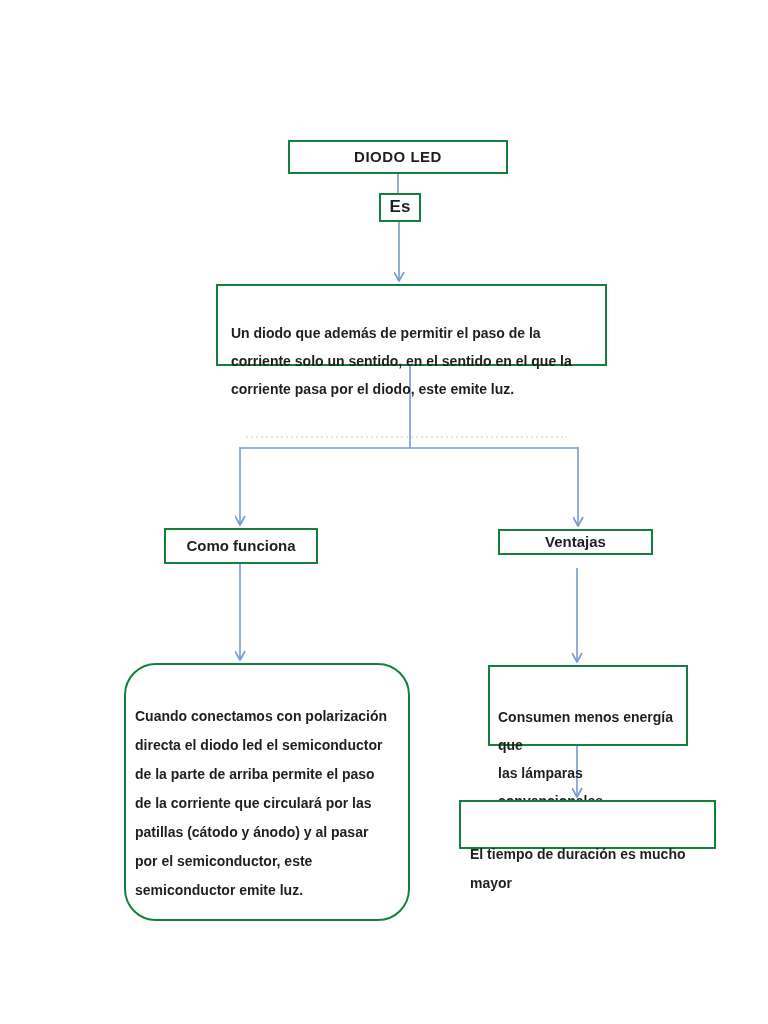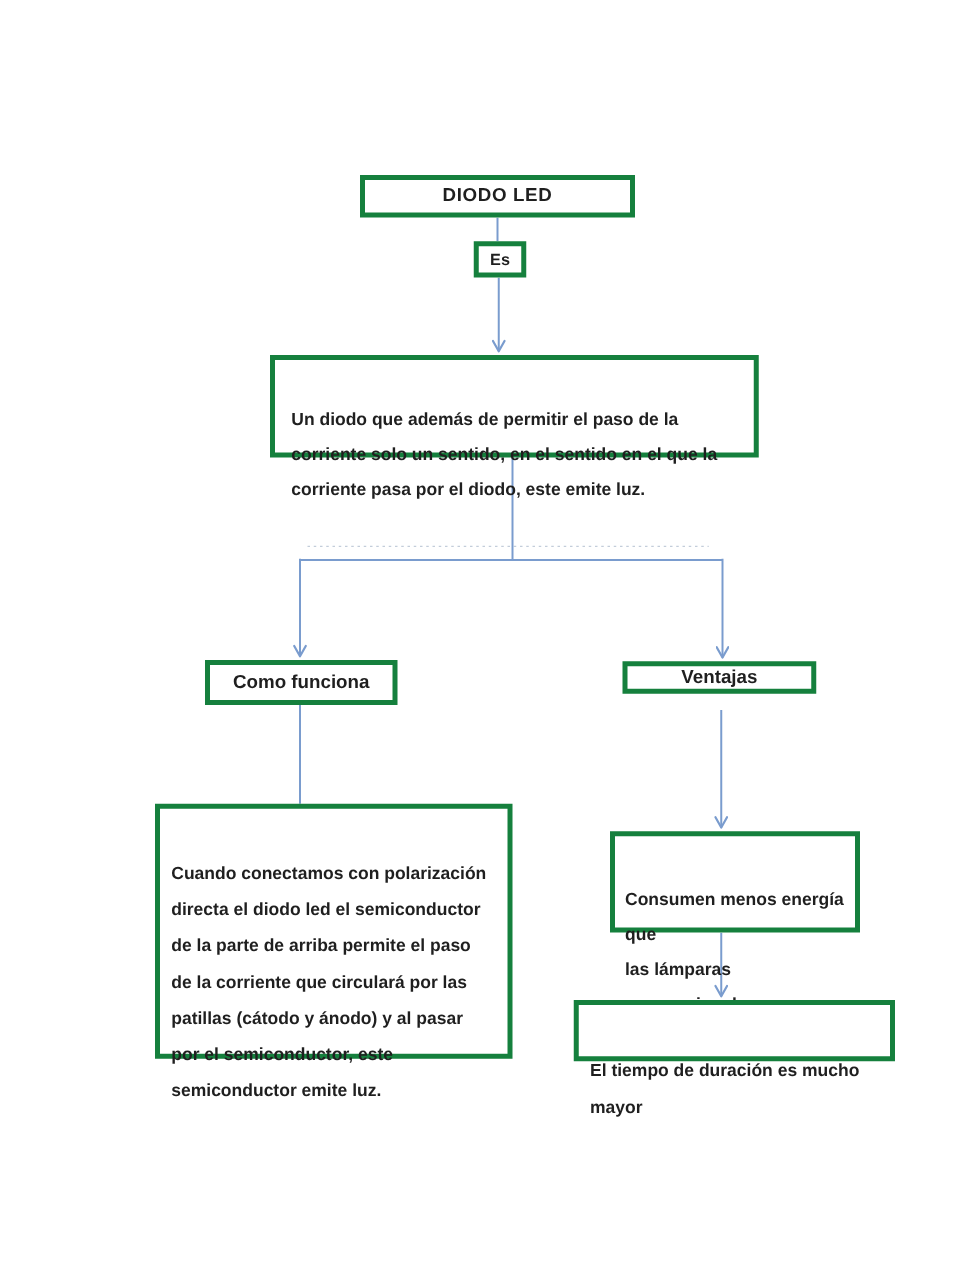--- a/index.html
+++ b/index.html
@@ -18,45 +18,45 @@
   }
   #connectors {
     position: absolute;
     left: 0; top: 0;
     width: 768px; height: 1024px;
     pointer-events: none;
   }
   .node {
     position: absolute;
     background: #ffffff;
-    border: 4px solid #15803d;
+    border: 2px solid #15803d;
     box-sizing: border-box;
     font-weight: 700;
     line-height: 1.2;
   }
   .node.center {
     display: flex;
     align-items: center;
     justify-content: center;
     text-align: center;
     font-size: 15px;
   }
   .node.para {
     font-size: 14px;
     white-space: pre-line;
   }
   .node-text { white-space: pre-line; }
 
   
   #node-title      { left: 288px; top: 140px; width: 220px; height: 34px; letter-spacing: .5px; }
-  #node-es         { left: 379px; top: 193px; width: 42px;  height: 29px; font-size: 13px; }
+  #node-es         { left: 379px; top: 193px; width: 42px;  height: 29px; font-size: 17px; }
   #node-definition { left: 216px; top: 284px; width: 391px; height: 82px; padding: 5px 10px 0 13px; line-height: 28px; }
   #node-como       { left: 164px; top: 528px; width: 154px; height: 36px; }
   #node-ventajas   { left: 498px; top: 529px; width: 155px; height: 26px; }
-  #node-how        { left: 124px; top: 643px; width: 286px; height: 204px; padding: 8px 8px 0 9px; line-height: 29px; }
+  #node-how        { left: 124px; top: 663px; width: 286px; height: 258px; padding: 8px 8px 0 9px; line-height: 29px; border-radius: 32px; }
   #node-adv1       { left: 456px; top: 665px; width: 200px; height: 81px; padding: 8px 8px 0 8px; line-height: 28px; margin-left: 32px; }
   #node-adv2       { left: 459px; top: 800px; width: 257px; height: 49px; padding: 9px 8px 0 9px; line-height: 29px; }
 </style>
 </head>
 <body>
 
 <div id="canvas">
 
   <svg id="connectors" viewBox="0 0 768 1024" xmlns="http://www.w3.org/2000/svg">
     <defs>

